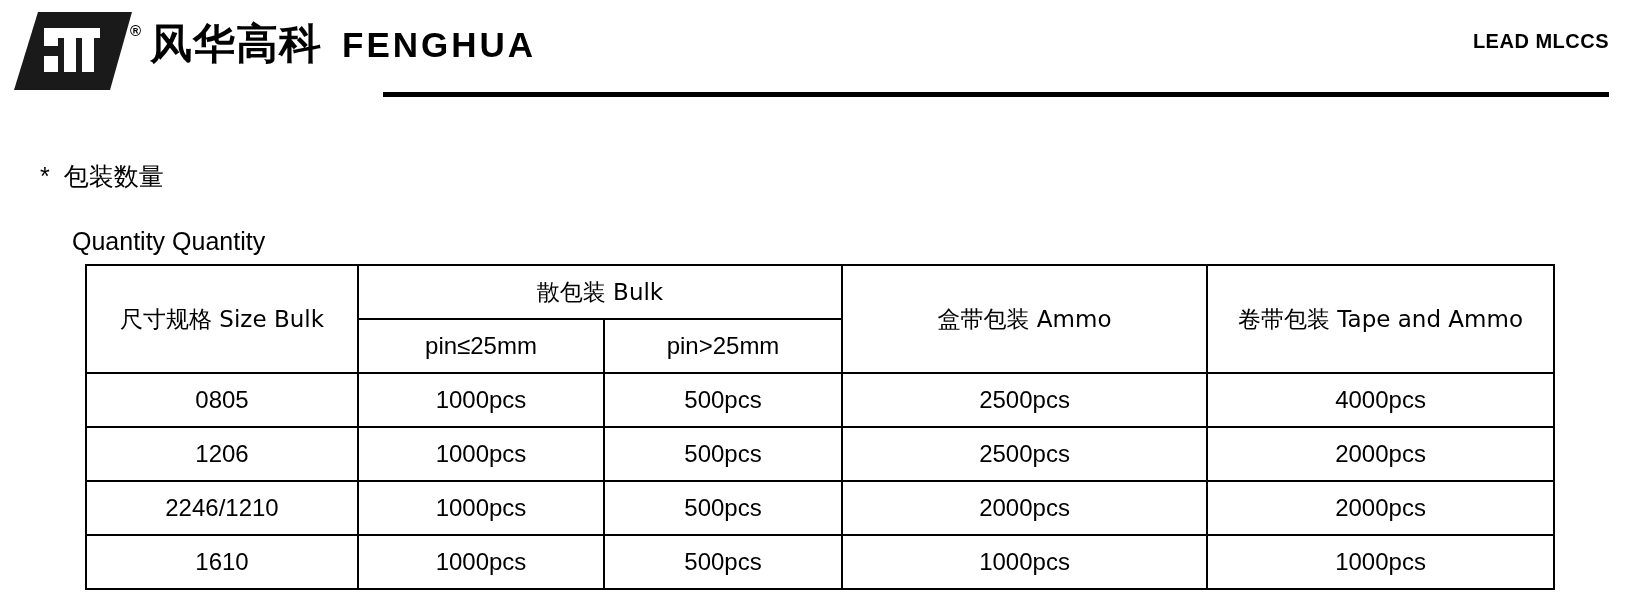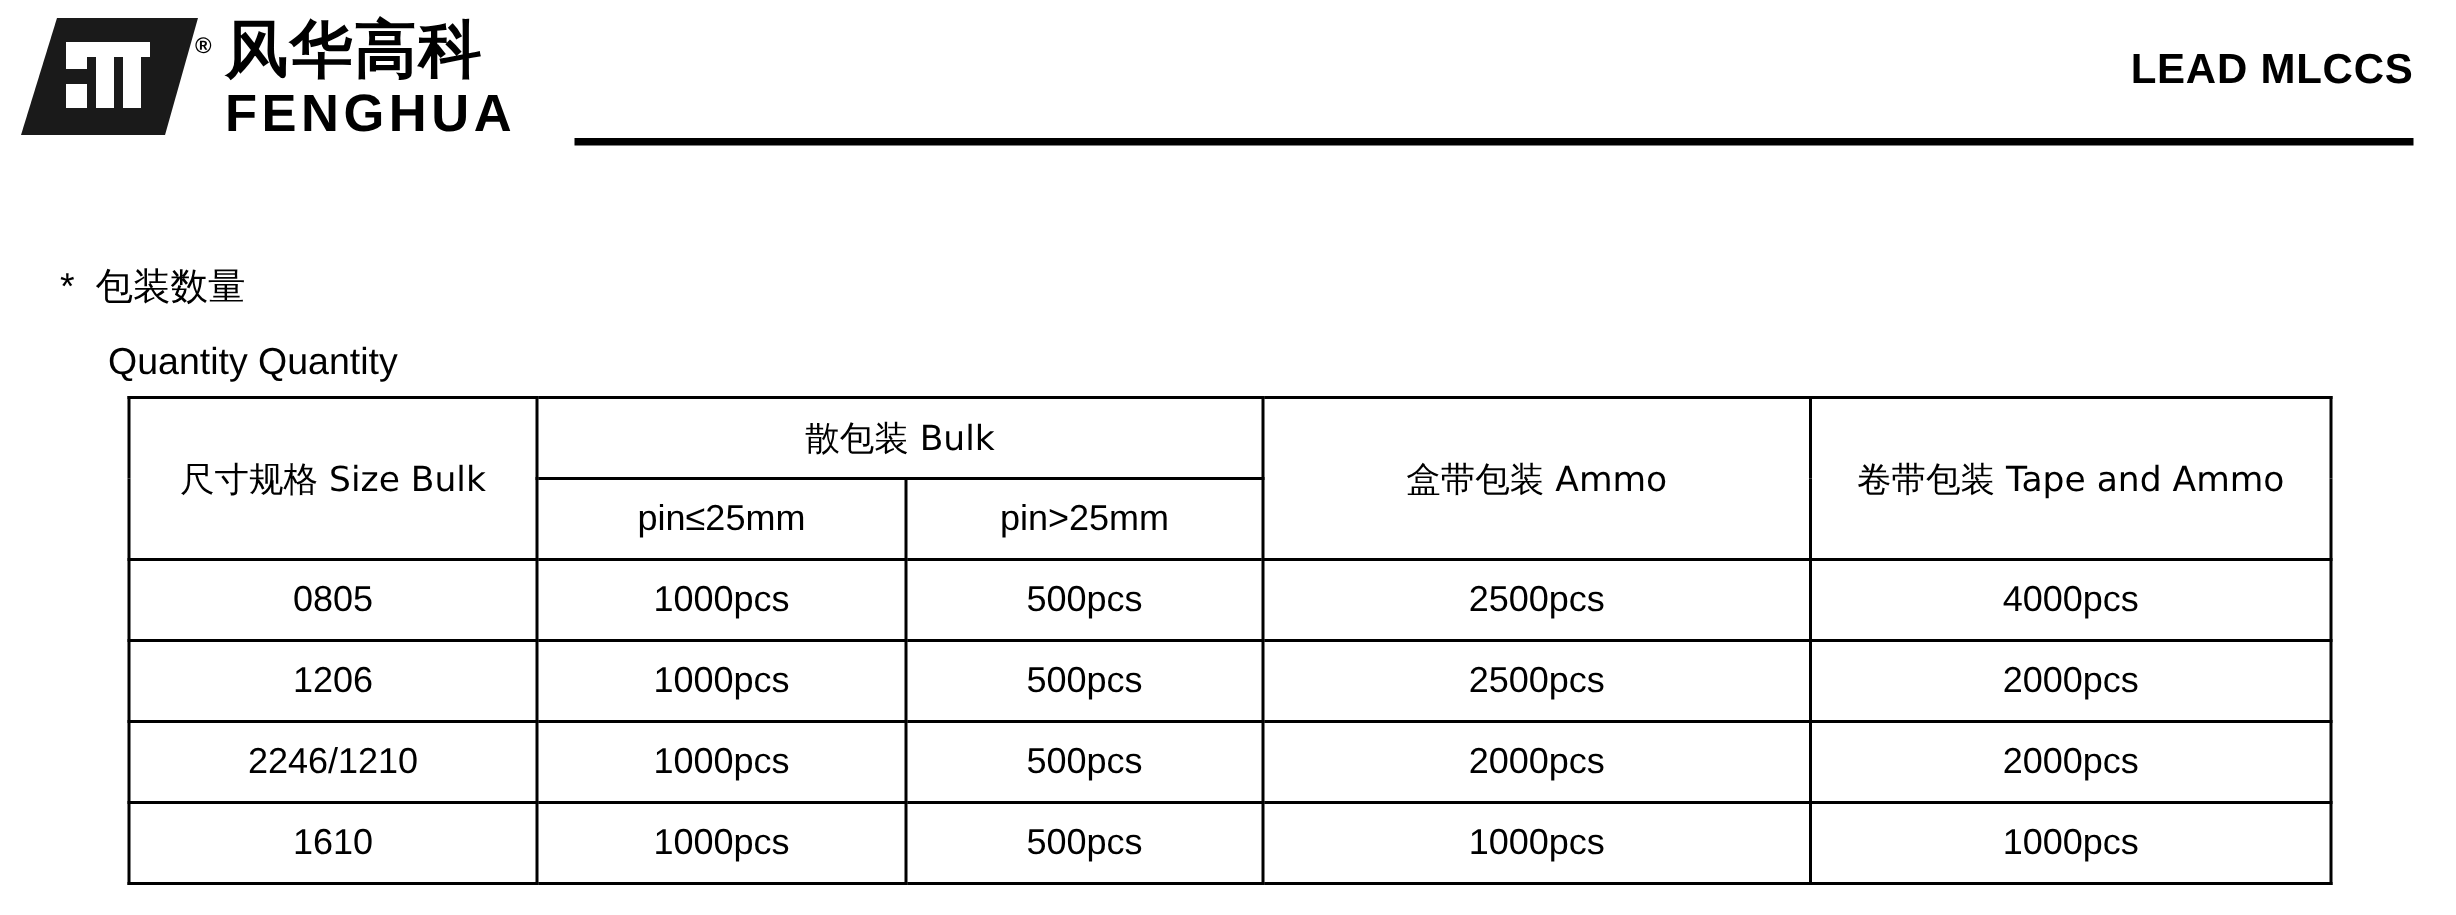--- a/index.html
+++ b/index.html
@@ -29,24 +29,24 @@
     align-items: flex-start;
   }
   .logo-mark {
     width: 118px;
     height: 78px;
     position: relative;
   }
   .logo-mark svg { display: block; }
   .brand-text {
     margin-left: 18px;
-    margin-top: 0;
+    margin-top: 11px;
     display: flex;
-    flex-direction: column;
     line-height: 1;
+    gap: 20px;
   }
   .brand-cn {
     font-size: 42px;
     font-weight: 700;
     letter-spacing: 1px;
     font-family: "DejaVu Sans", sans-serif;
   }
   .brand-en {
     font-size: 35px;
     font-weight: 700;
@@ -59,42 +59,42 @@
     left: 116px;
     top: 10px;
     font-size: 15px;
     font-weight: 700;
   }
 
   .header-title {
     position: absolute;
     right: 28px;
     top: 30px;
-    font-size: 28px;
+    font-size: 20px;
     font-weight: 700;
     letter-spacing: 0.5px;
   }
   .header-rule {
     position: absolute;
     left: 383px;
     right: 28px;
     top: 92px;
     height: 5px;
     background: #000000;
   }
 
   
   .content {
     position: relative;
     padding: 0 0 0 0;
   }
   .section-title-cn {
     position: absolute;
     left: 40px;
-    top: 62px;
+    top: 48px;
     font-size: 25px;
     font-family: "DejaVu Sans", sans-serif;
     white-space: nowrap;
   }
   .section-title-cn .star {
     font-family: "Liberation Sans", sans-serif;
     margin-right: 14px;
   }
   .section-title-en {
     position: absolute;

